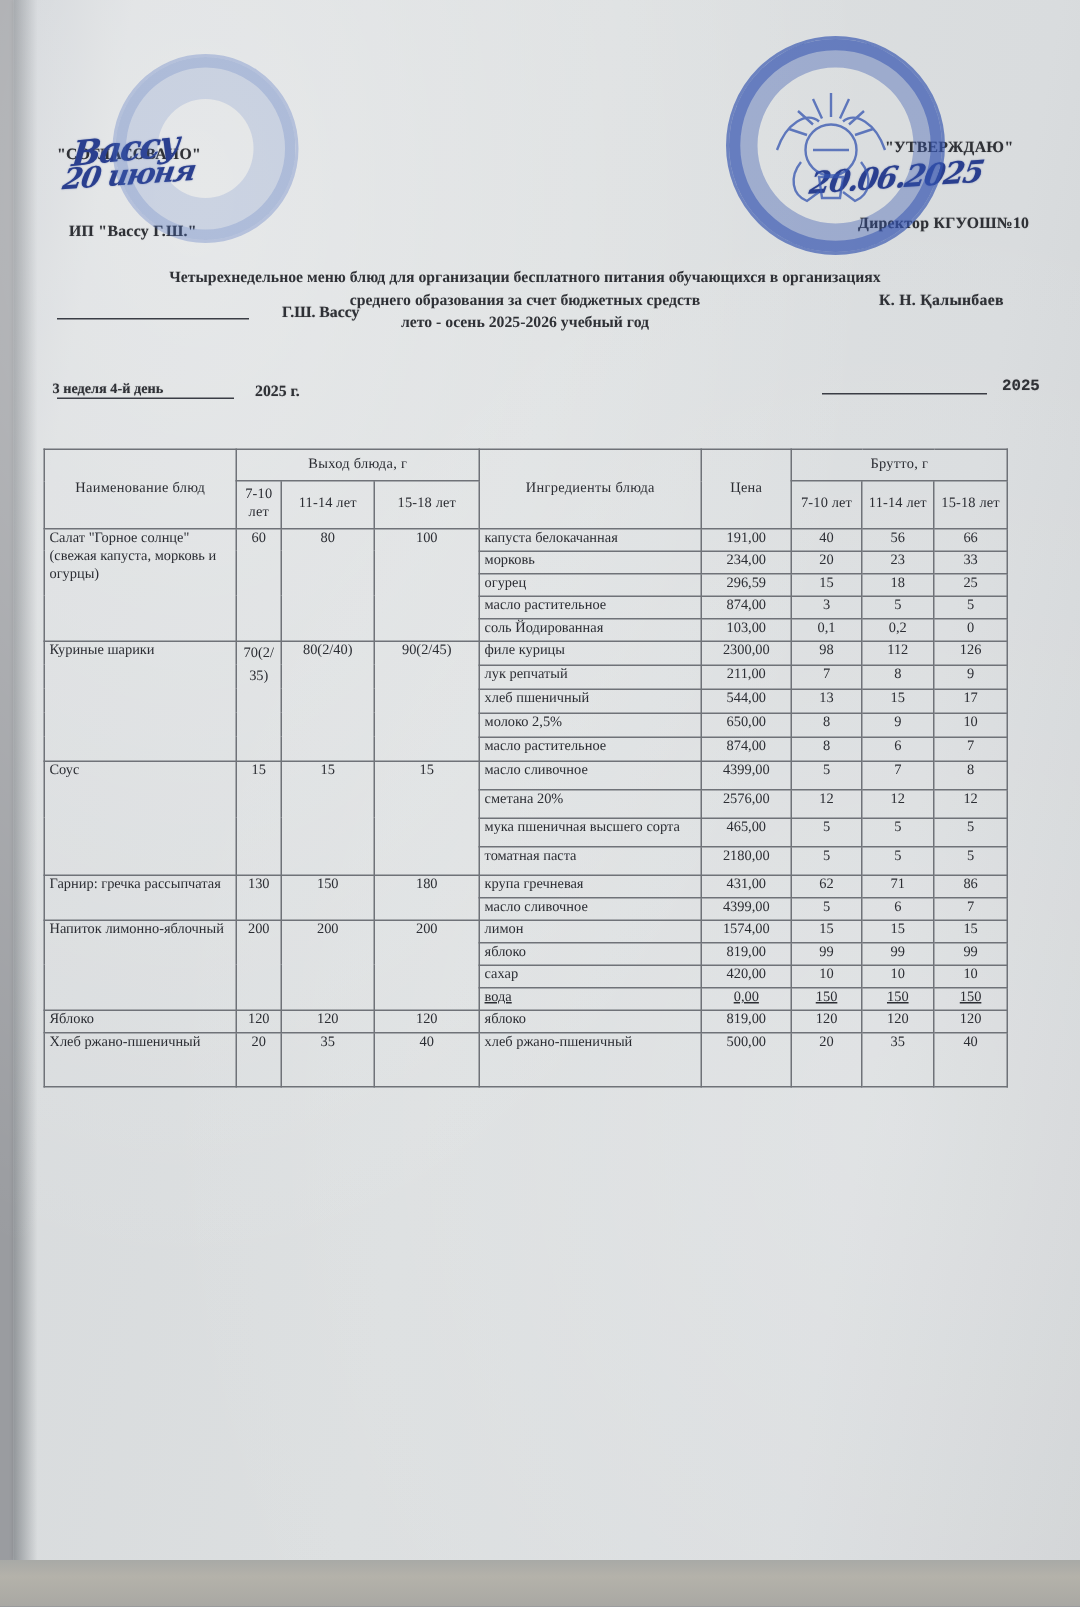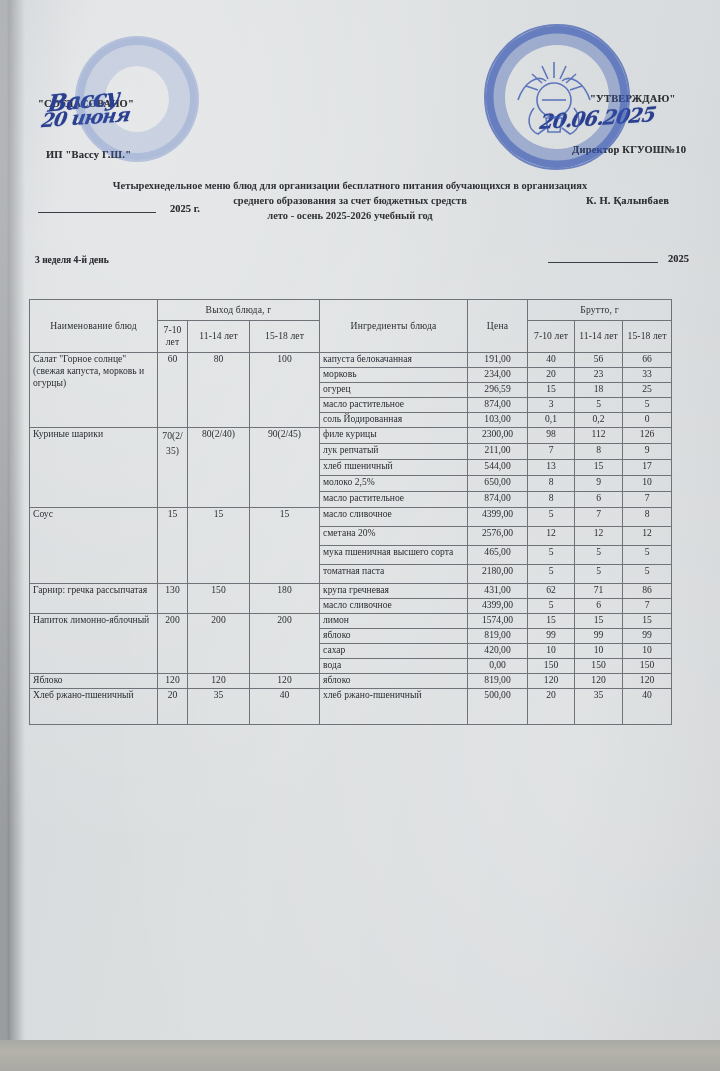--- a/index.html
+++ b/index.html
@@ -220,32 +220,36 @@
   <div id="page-sheet"></div>
   <div id="page-left-shadow"></div>
   <div id="paper-grain"></div>
   <div id="page-bottom-edge"></div>
 </div>
 
 <div class="ink" id="approval-left">
   <div class="approval-line">"СОГЛАСОВАНО"</div>
   <div class="approval-line indent1">ИП "Вассу Г.Ш."</div>
   <div class="approval-sign-row">
+    <span class="sign-rule"></span>
+    <span class="sign-name">Г.Ш. Вассу</span>
+  </div>
+  <div class="approval-sign-row">
     <span class="sign-rule date-rule"></span>
     <span class="date-year">2025 г.</span>
   </div>
 </div>
 
 <div class="ink" id="approval-right">
   <div class="approval-line">"УТВЕРЖДАЮ"</div>
   <div class="approval-line" style="margin-left:-18px;">Директор КГУОШ№10</div>
   <div class="approval-line" style="margin-left:-4px;">К. Н. Қалынбаев</div>
   <div class="approval-sign-row" style="margin-top:4px;">
     <span class="sign-rule date-rule" style="left:-42px;width:110px;"></span>
-    <span class="date-year" style="left:78px;">2025</span>
+    <span class="date-year" style="left:78px;font-family:Liberation Mono, monospace;">2025</span>
   </div>
 </div>
 
 <div class="handwriting" id="hand-sign-left" style="left:48px; top:86px; font-size:23px;">Вассу</div>
 <div class="handwriting" id="hand-date-left" style="left:42px; top:106px; font-size:19px; transform:rotate(-4deg) skewX(-14deg);">20 июня</div>
 <div class="handwriting" id="hand-date-right" style="left:540px; top:106px; font-size:20px; transform:rotate(-4deg) skewX(-14deg);">20.06.2025</div>
 
 <div class="stamp" id="stamp-left"></div>
 <div class="stamp" id="stamp-right"></div>
 <svg id="stamp-right-emblem" viewBox="0 0 100 96">
@@ -449,21 +453,21 @@
           <td class="num">99</td>
           <td class="num">99</td>
         </tr>
         <tr style="height: 15px;">
           <td class="ingr">сахар</td>
           <td class="price">420,00</td>
           <td class="num">10</td>
           <td class="num">10</td>
           <td class="num">10</td>
         </tr>
-        <tr style="height: 15px;">
+        <tr style="height: 15px; text-decoration: underline;">
           <td class="ingr">вода</td>
           <td class="price">0,00</td>
           <td class="num">150</td>
           <td class="num">150</td>
           <td class="num">150</td>
         </tr>
         <tr style="height: 15px;">
           <td class="dish" rowspan="1">Яблоко</td>
           <td rowspan="1" class="num">120</td>
           <td rowspan="1" class="num">120</td>

